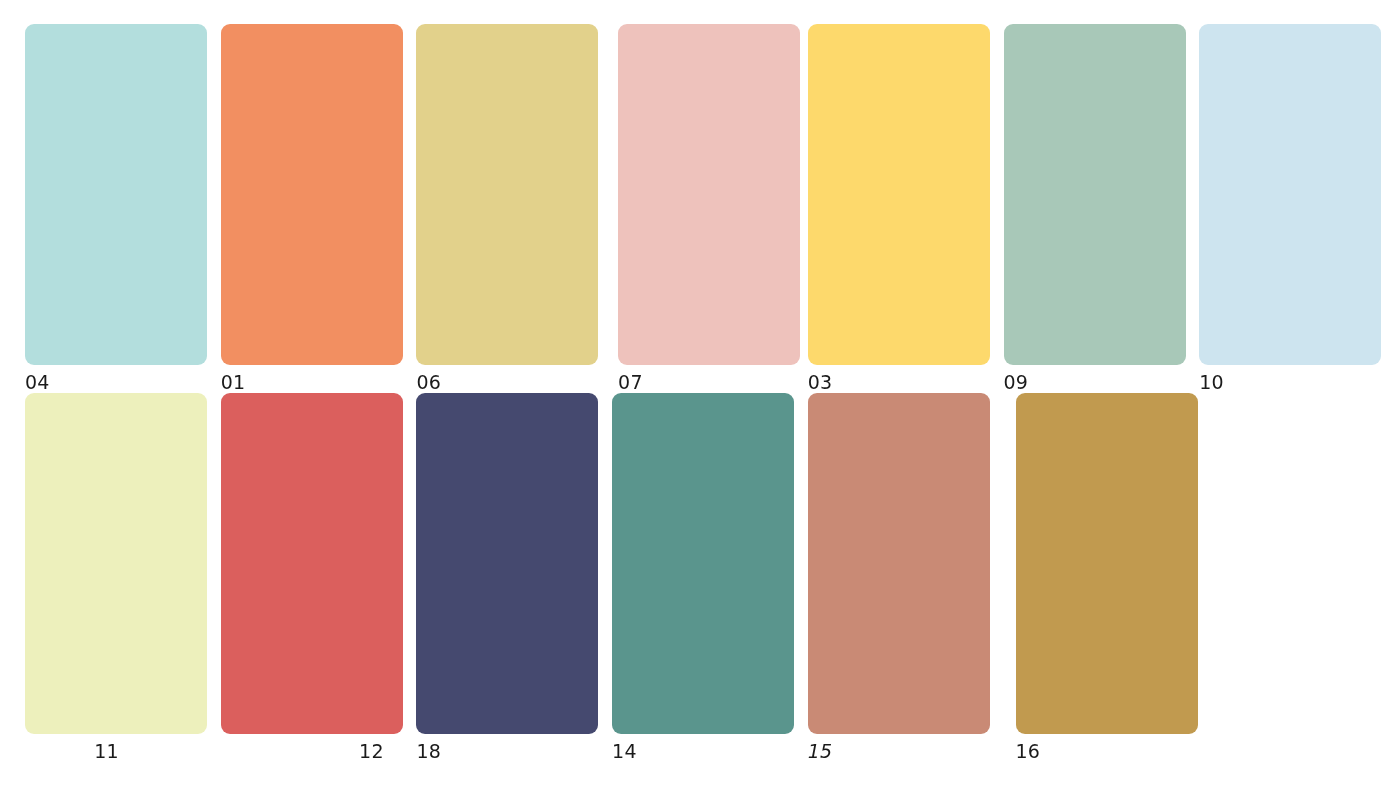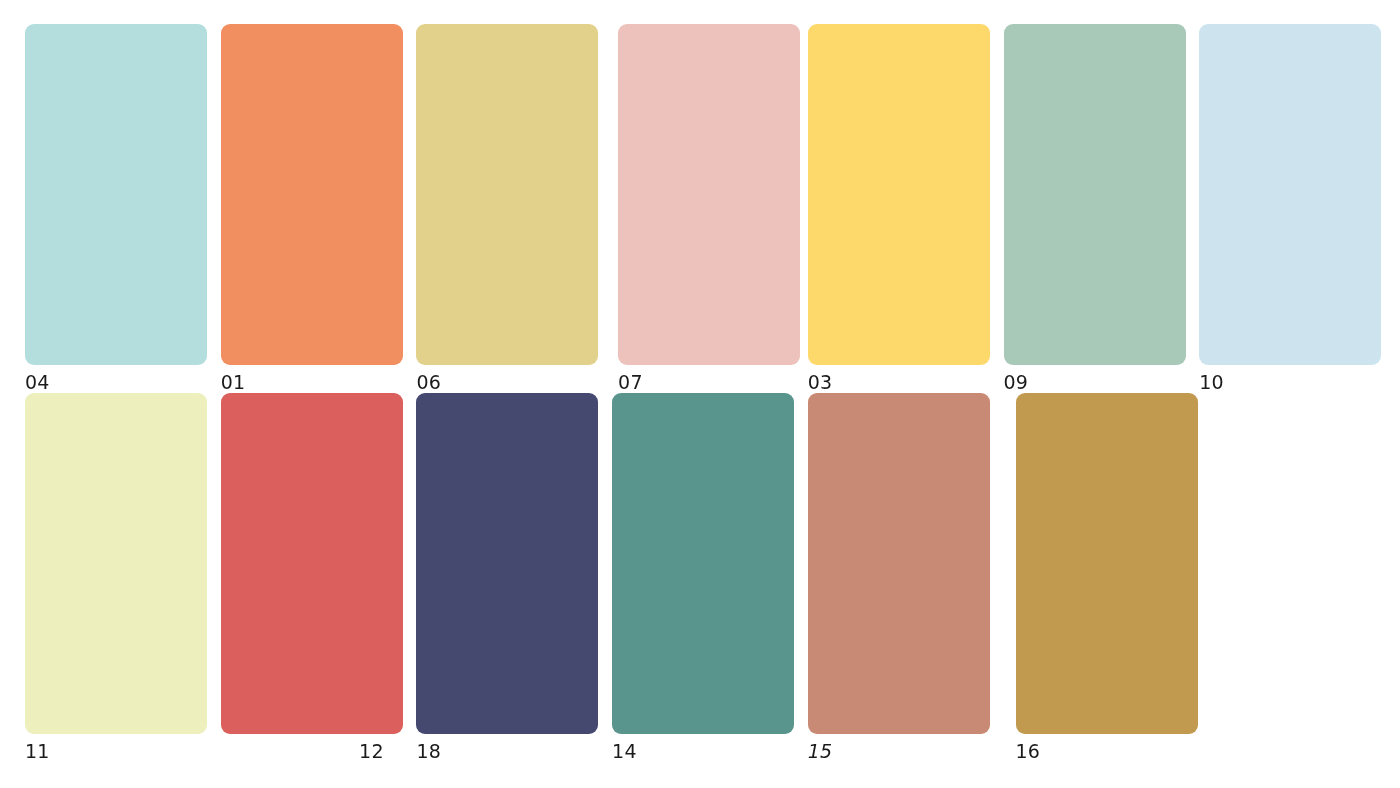--- a/index.html
+++ b/index.html
@@ -86,21 +86,21 @@
       <div class="swatch-cell" style="left: 1003.5px;">
         <div class="swatch-chip" title="#a8c8b8" style="background: rgb(168, 200, 184);"></div>
         <span class="swatch-label">09</span>
       </div>
       <div class="swatch-cell" style="left: 1199.2px;">
         <div class="swatch-chip" title="#cde4ef" style="background: rgb(205, 228, 239);"></div>
         <span class="swatch-label">10</span>
       </div>
     </div>
   <div class="swatch-row row-2">
-      <div class="swatch-cell" style="left: 25px;">
+      <div class="swatch-cell" style="left: 25px; text-align: center;">
         <div class="swatch-chip" title="#edf0bc" style="background: rgb(237, 240, 188);"></div>
         <span class="swatch-label">11</span>
       </div>
       <div class="swatch-cell" style="left: 220.7px; text-align: right;">
         <div class="swatch-chip" title="#db5f5d" style="background: rgb(219, 95, 93);"></div>
         <span class="swatch-label">12</span>
       </div>
       <div class="swatch-cell" style="left: 416.4px;">
         <div class="swatch-chip" title="#45496f" style="background: rgb(69, 73, 111);"></div>
         <span class="swatch-label">18</span>

